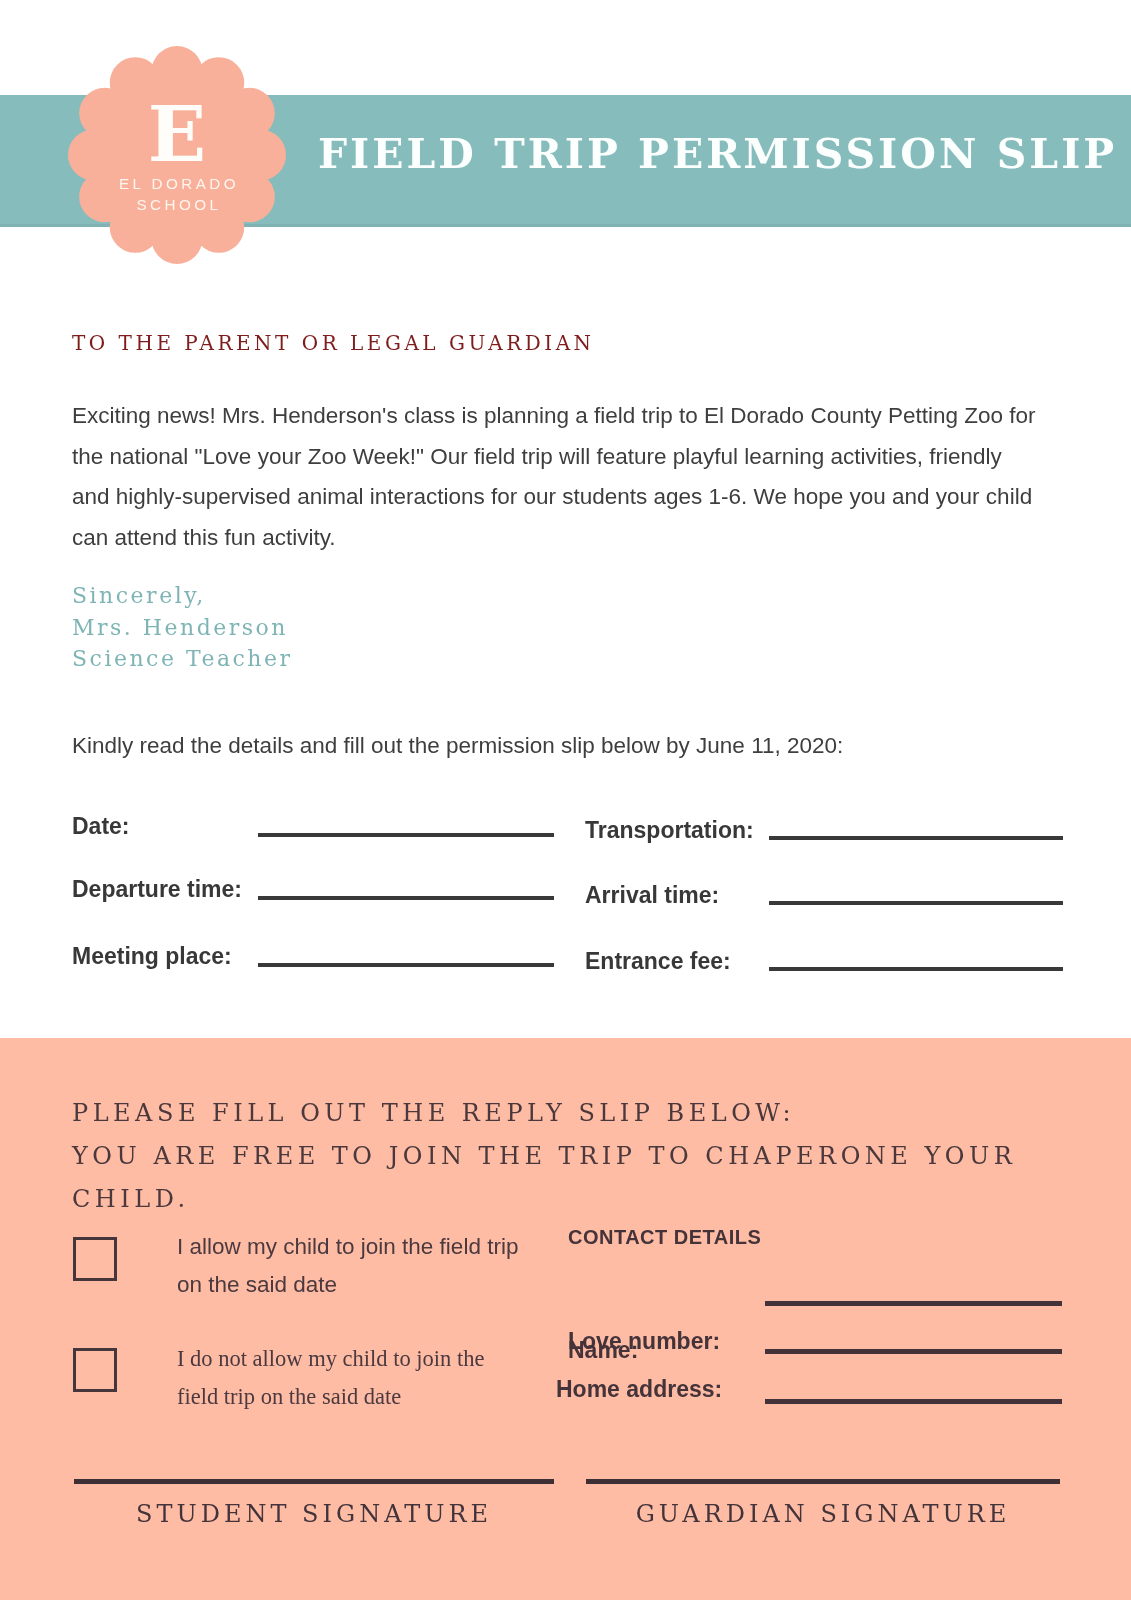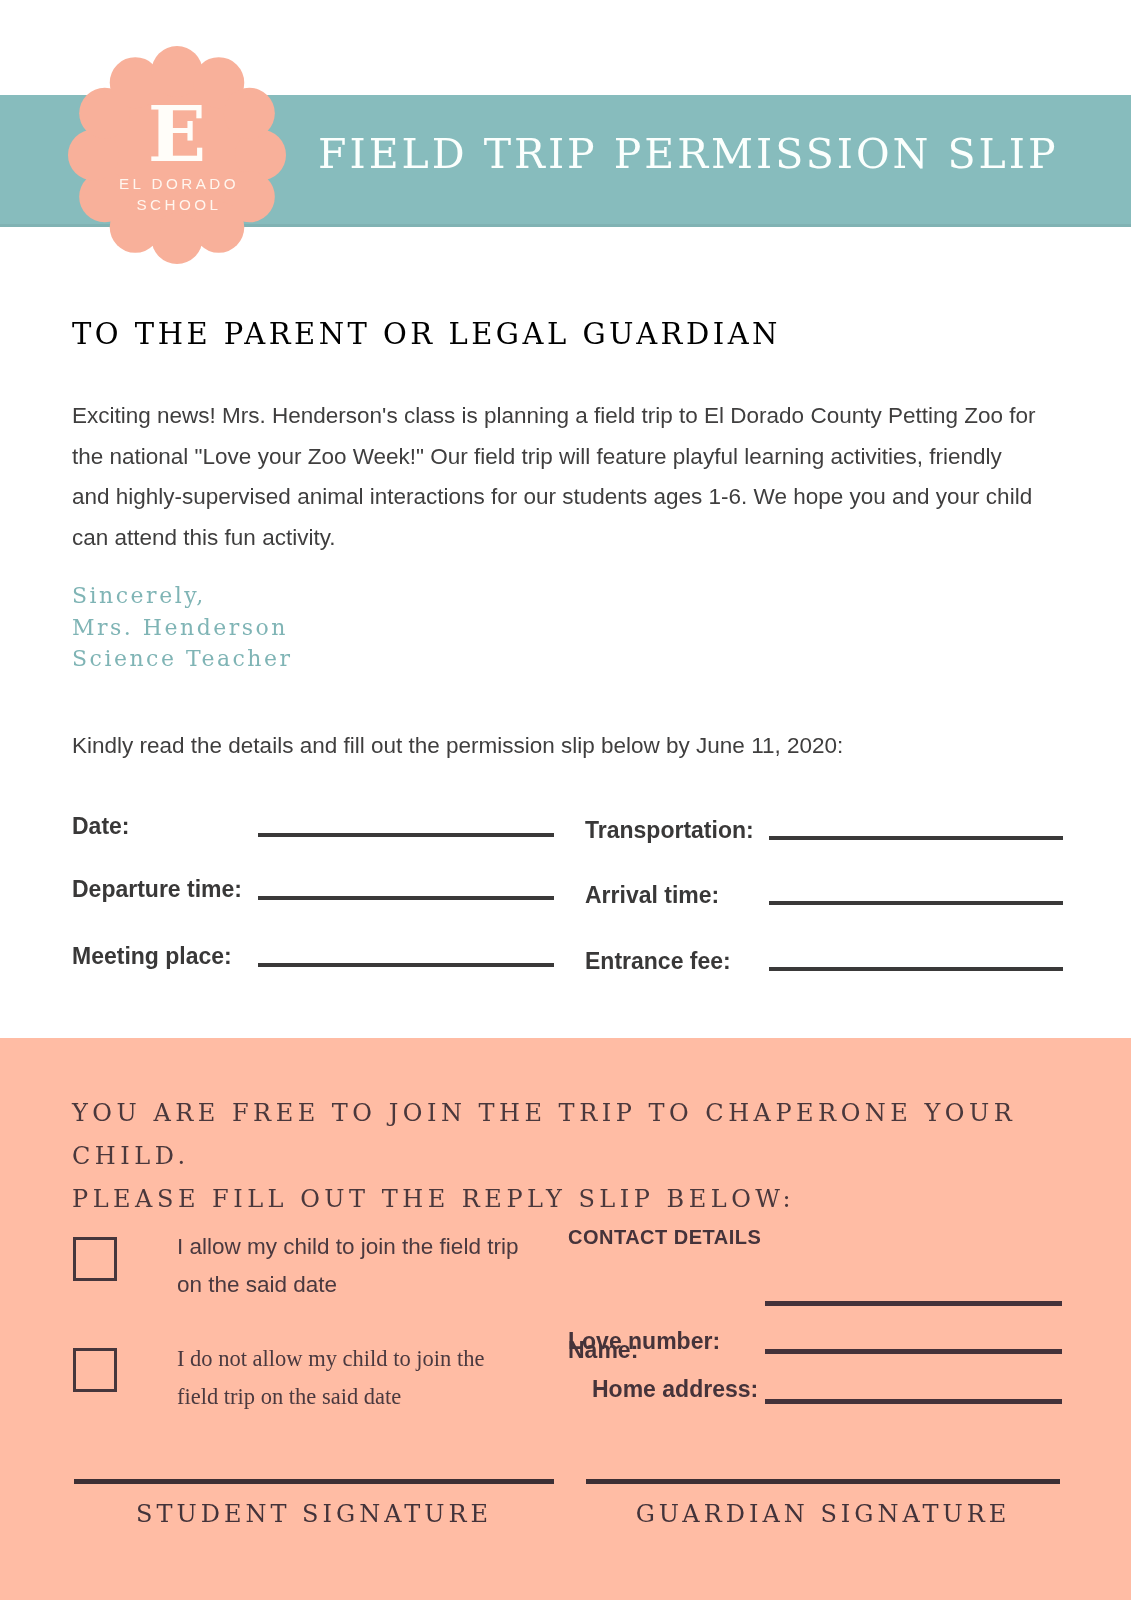--- a/index.html
+++ b/index.html
@@ -8,30 +8,30 @@
     position:relative; width:1131px; height:1600px; margin:0 auto;
     background:#ffffff; overflow:hidden;
     font-family:"Liberation Sans", sans-serif; color:#3e3d3d;
   }
 
   
   .band { position:absolute; left:0; top:95px; width:1131px; height:132px; background:#87bcbd; }
   .band-edge { position:absolute; left:0; bottom:0; width:100%; height:3px; background:rgba(0,0,0,0.05); }
   .title {
     position:absolute; left:318px; top:130px;
-    font-family:"DejaVu Serif", serif; font-weight:400;
+    font-family:"DejaVu Serif", serif; font-weight:700;
     font-size:41px; letter-spacing:3px; color:#fbfffd; white-space:nowrap;
   }
   .badge { position:absolute; left:67px; top:45px; width:220px; height:220px; }
 
   
   .salutation {
-    position:absolute; left:72px; top:317px;
+    position:absolute; left:72px; top:331px;
     font-family:"DejaVu Serif", serif; font-weight:400;
-    font-size:29px; letter-spacing:3.5px; color:#000000;
+    font-size:20px; letter-spacing:3.5px; color:#7f1d1d;
   }
   .letter-body {
     position:absolute; left:72px; top:396px; width:968px;
     font-size:22.5px; line-height:40.5px; color:#3f3e3e;
   }
   .closing {
     position:absolute; left:72px; top:580px;
     font-family:"DejaVu Serif", serif; font-size:22px; line-height:31.5px;
     letter-spacing:2.5px; color:#7fb4b5;
   }
@@ -68,21 +68,21 @@
   .cbl2 { top:1340px;font-family:Liberation Serif, serif; }
 
   .contact-heading {
     position:absolute; left:568px; top:1226px;
     font-size:20px; font-weight:bold; letter-spacing:0.5px; color:#45333a;
   }
   .c-label { position:absolute; font-size:23px; font-weight:bold; color:#45333a; white-space:nowrap; }
   .c-line  { position:absolute; height:0; border-top:5px solid #44323a; }
   .lbl-name  { left:568px; top:1337px; } .ln-name  { left:765px; top:1301px; width:297px; }
   .lbl-phone { left:568px; top:1328px; } .ln-phone { left:765px; top:1349px; width:297px; }
-  .lbl-addr  { left:592px; top:1376px; } .ln-addr  { left:765px; top:1399px; width:297px; }
+  .lbl-addr  { left:556px; top:1376px; } .ln-addr  { left:765px; top:1399px; width:297px; }
 
   .sig-line { position:absolute; top:1479px; height:0; border-top:5px solid #3d2f34; }
   .sig-line-left  { left:74px;  width:480px; }
   .sig-line-right { left:586px; width:474px; }
   .sig-label {
     position:absolute; top:1500px; text-align:center;
     font-family:"DejaVu Serif", serif; font-size:24px;
     letter-spacing:4px; color:#43333a; white-space:nowrap;
   }
   .sig-label-left  { left:74px;  width:480px; }
@@ -143,22 +143,22 @@
   <span class="f-label lbl-trans">Transportation:</span>
   <span class="fill-line ln-trans"></span>
   <span class="f-label lbl-arr">Arrival time:</span>
   <span class="fill-line ln-arr"></span>
   <span class="f-label lbl-fee">Entrance fee:</span>
   <span class="fill-line ln-fee"></span>
 
   <section class="reply"></section>
 
   <div class="reply-heading">
+    <div>PLEASE FILL OUT THE REPLY SLIP BELOW:</div>
     <div>YOU ARE FREE TO JOIN THE TRIP TO CHAPERONE YOUR CHILD.</div>
-    <div>PLEASE FILL OUT THE REPLY SLIP BELOW:</div>
   </div>
 
   <span class="checkbox cb1"></span>
   <label class="cb-label cbl1">I allow my child to join the field trip on the said date</label>
 
   <span class="checkbox cb2"></span>
   <label class="cb-label cbl2">I do not allow my child to join the field trip on the said date</label>
 
   <h3 class="contact-heading">CONTACT DETAILS</h3>
 

